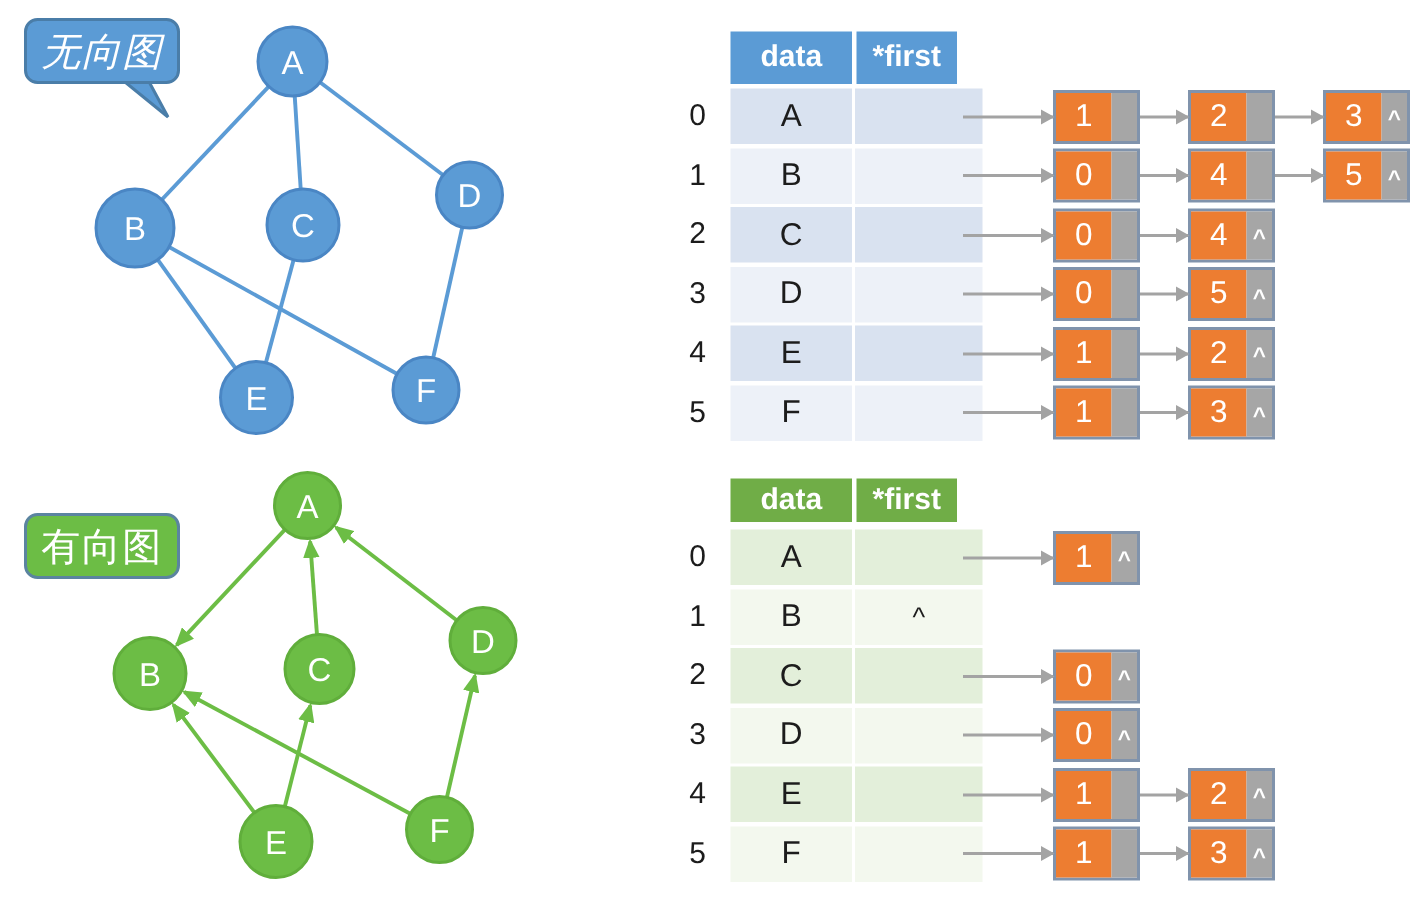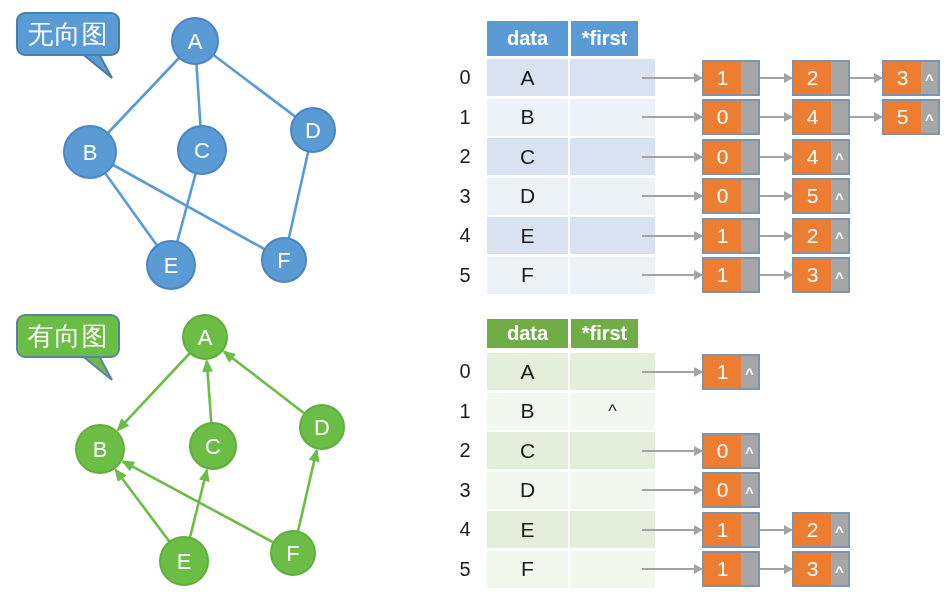--- a/index.html
+++ b/index.html
@@ -121,28 +121,28 @@
       </g>
       <g>
         <circle cx="293" cy="253" r="22" fill="#6CBD45" stroke="#60AE3B" stroke-width="2"></circle>
         <text x="293" y="261" text-anchor="middle">F</text>
       </g>
     </svg>
 
   <svg id="tail-undirected" class="tail-svg">
     <polygon id="tail-undirected-poly" points="10,2 28,2 42,28" stroke-width="2" fill="#5B9BD5" stroke="#4A7DA8"></polygon>
   </svg>
-  <div id="bubble-undirected" class="bubble" style="background: linear-gradient(rgba(91, 155, 213, 0.867), rgb(91, 155, 213)) rgb(91, 155, 213); border-color: rgb(74, 125, 168);">
+  <div id="bubble-undirected" class="bubble" style="background: linear-gradient(rgba(91, 155, 213, 0.867), rgb(91, 155, 213)) rgb(91, 155, 213); border-color: rgb(74, 125, 168); font-style: italic;">
     <span>无向图</span>
   </div>
 
   <svg id="tail-directed" class="tail-svg">
     <polygon id="tail-directed-poly" points="10,2 28,2 42,28" stroke-width="2" fill="#6CBD45" stroke="#5B84A0"></polygon>
   </svg>
-  <div id="bubble-directed" class="bubble" style="background: linear-gradient(rgba(108, 189, 69, 0.867), rgb(108, 189, 69)) rgb(108, 189, 69); border-color: rgb(91, 132, 160);">
+  <div id="bubble-directed" class="bubble" style="background: linear-gradient(rgba(108, 189, 69, 0.867), rgb(108, 189, 69)) rgb(108, 189, 69); border-color: rgb(91, 132, 160); margin-top: 28px;">
     <span>有向图</span>
   </div>
 
   <div id="table-undirected" class="adj-table">
       <div class="thead" style="top: 21px; height: 35px;">
         <div class="th" style="background: rgb(91, 155, 213);">data</div>
         <div class="th th2" style="background: rgb(91, 155, 213);">*first</div>
       </div>
       <div class="trow" style="top: 59px; height: 37px;">
         <div class="tidx">0</div>

